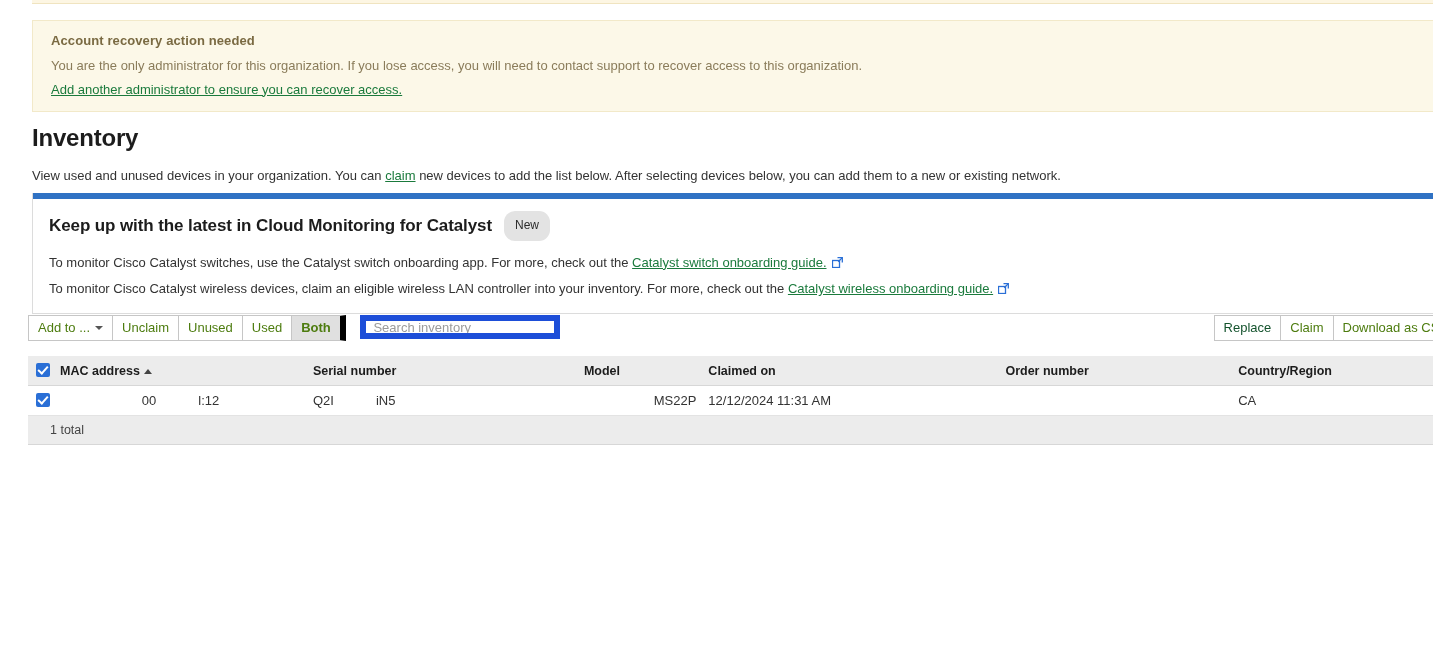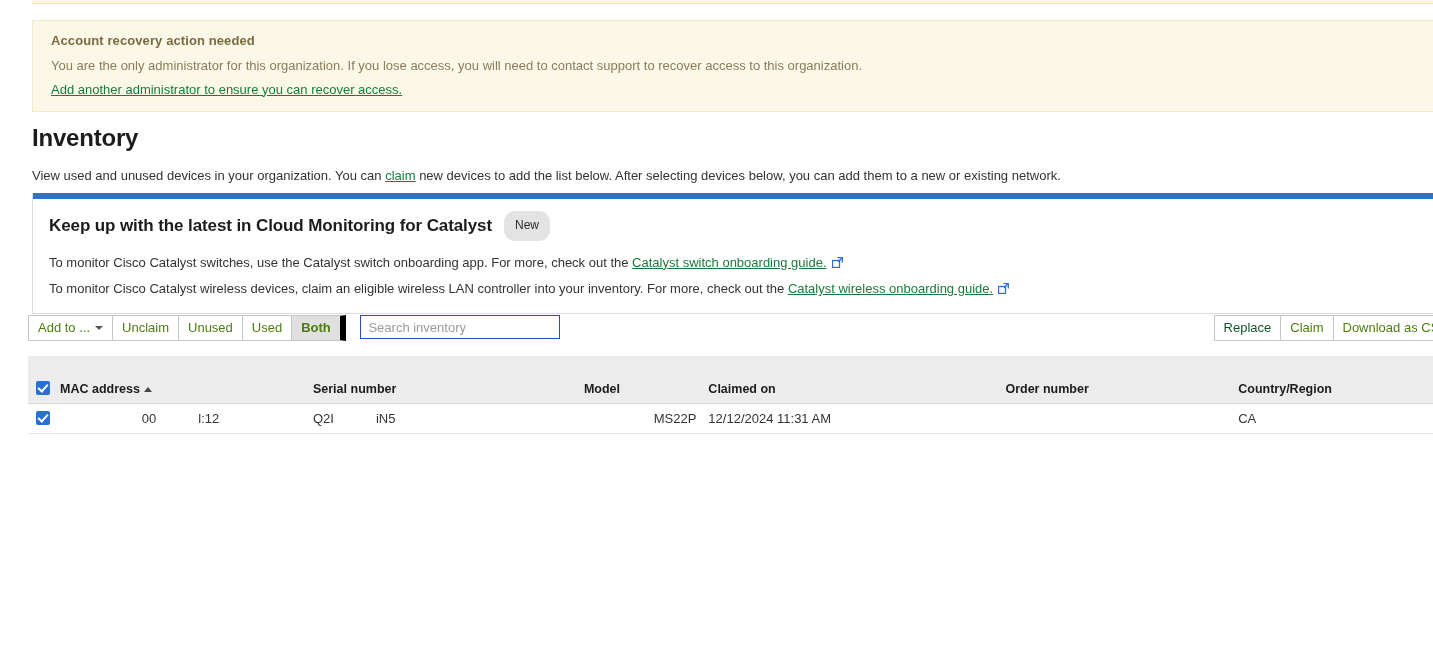--- a/index.html
+++ b/index.html
@@ -156,21 +156,21 @@
     border-left: 4px solid transparent;
     border-right: 4px solid transparent;
     border-top: 4px solid #555;
     vertical-align: 2px;
   }
   .search-box {
     display: inline-block;
     margin-left: 11px;
     width: 200px;
     height: 24px;
-    border: 1px solid #1d4ed8;
+    border: 6px solid #1d4ed8;
     background: #fff;
     font-family: "Liberation Sans", sans-serif;
     font-size: 13px;
     color: #2b2b2b;
     padding: 0 7px;
     vertical-align: top;
     position: relative;
     top: 0px;
   }
   .search-box::placeholder { color: #9b9b9b; }
@@ -191,21 +191,21 @@
     border-collapse: collapse;
     font-size: 13px;
     table-layout: fixed;
   }
   table.inv thead th {
     background: #ececec;
     text-align: left;
     font-weight: bold;
     font-size: 12.5px;
     color: #1c1c1c;
-    padding: 25px 6px 7px 6px;
+    padding: 7px 6px 7px 6px;
     border-bottom: 1px solid #d7d7d7;
     white-space: nowrap;
   }
   table.inv tbody td {
     background: #fff;
     padding: 7px 6px;
     border-bottom: 1px solid #e3e3e3;
     color: #333;
     white-space: nowrap;
     overflow: hidden;
@@ -331,15 +331,16 @@
           <td class="col-check"><span class="cbox"></span></td>
           <td class="col-mac"><span>00</span><span class="redact-gap"></span><span>l:12</span></td>
           <td class="col-serial"><span>Q2I</span><span class="redact-gap"></span><span>iN5</span></td>
           <td class="col-model">MS22P</td>
           <td class="col-claimed">12/12/2024 11:31 AM</td>
           <td class="col-order"></td>
           <td class="col-country">CA</td>
         </tr>
       </tbody>
     </table>
+    <div class="table-footer">1 total</div>
   </div>
 
 </div>
 
 </body></html>

